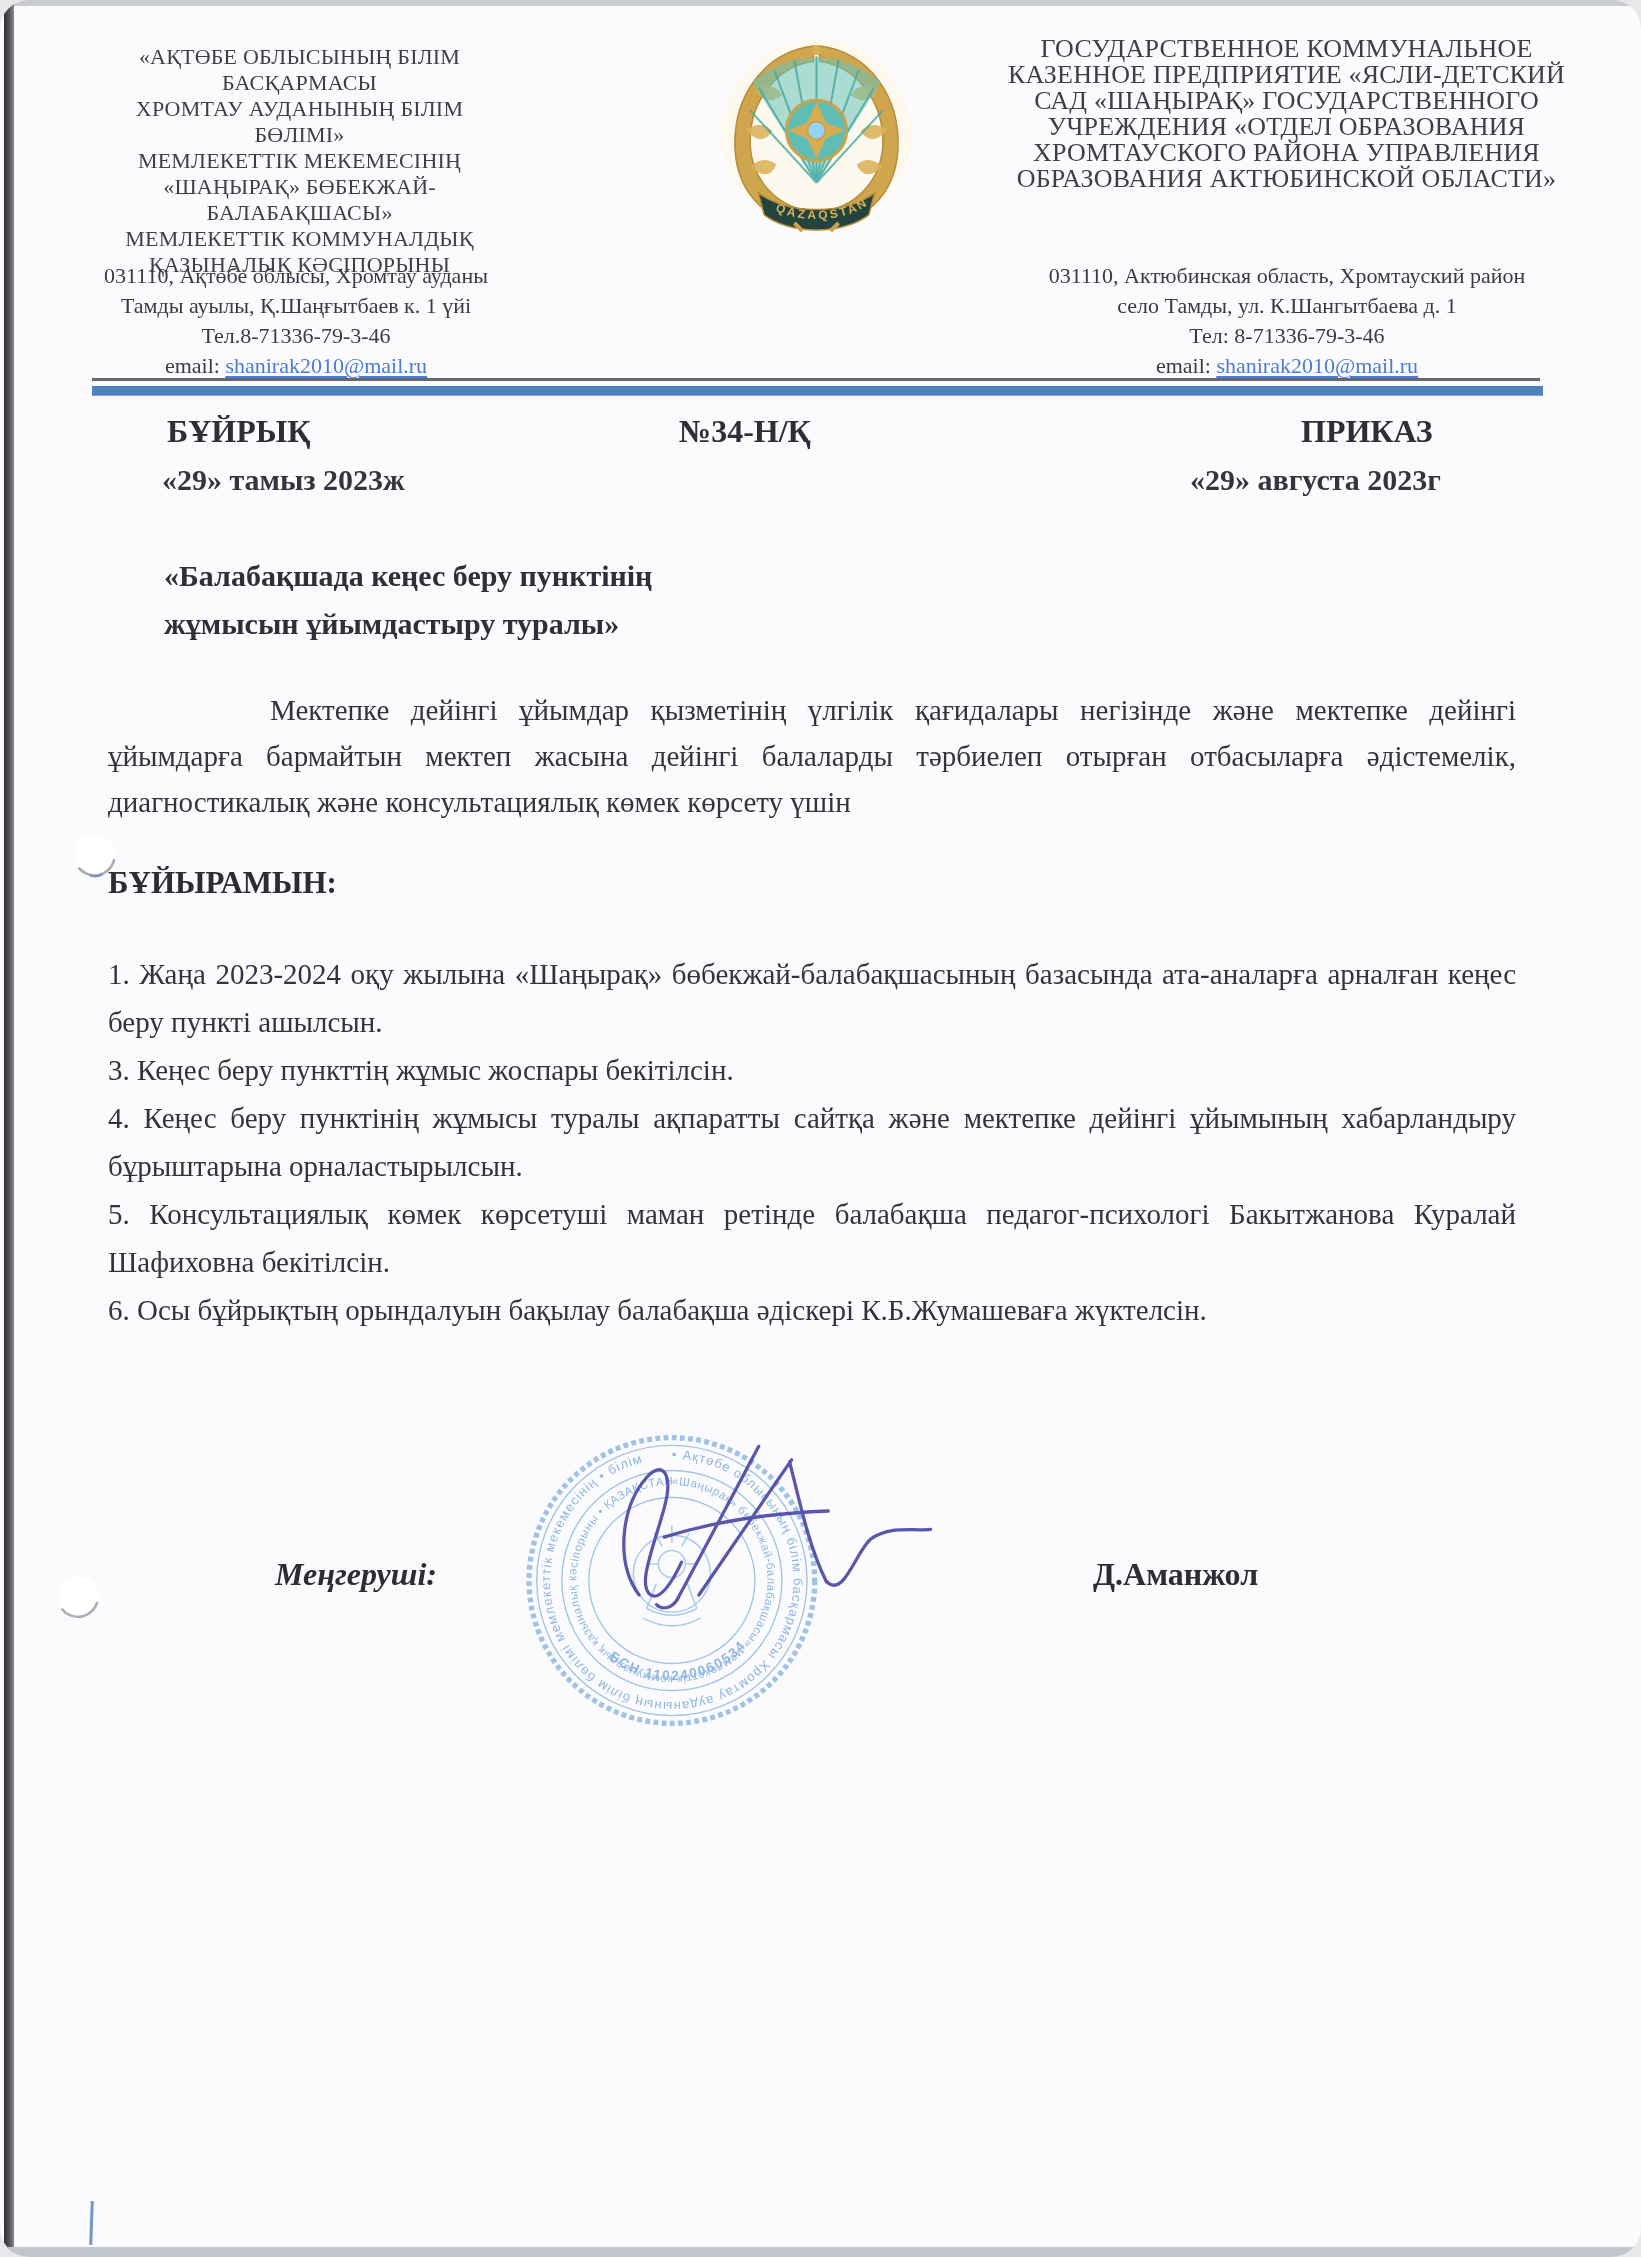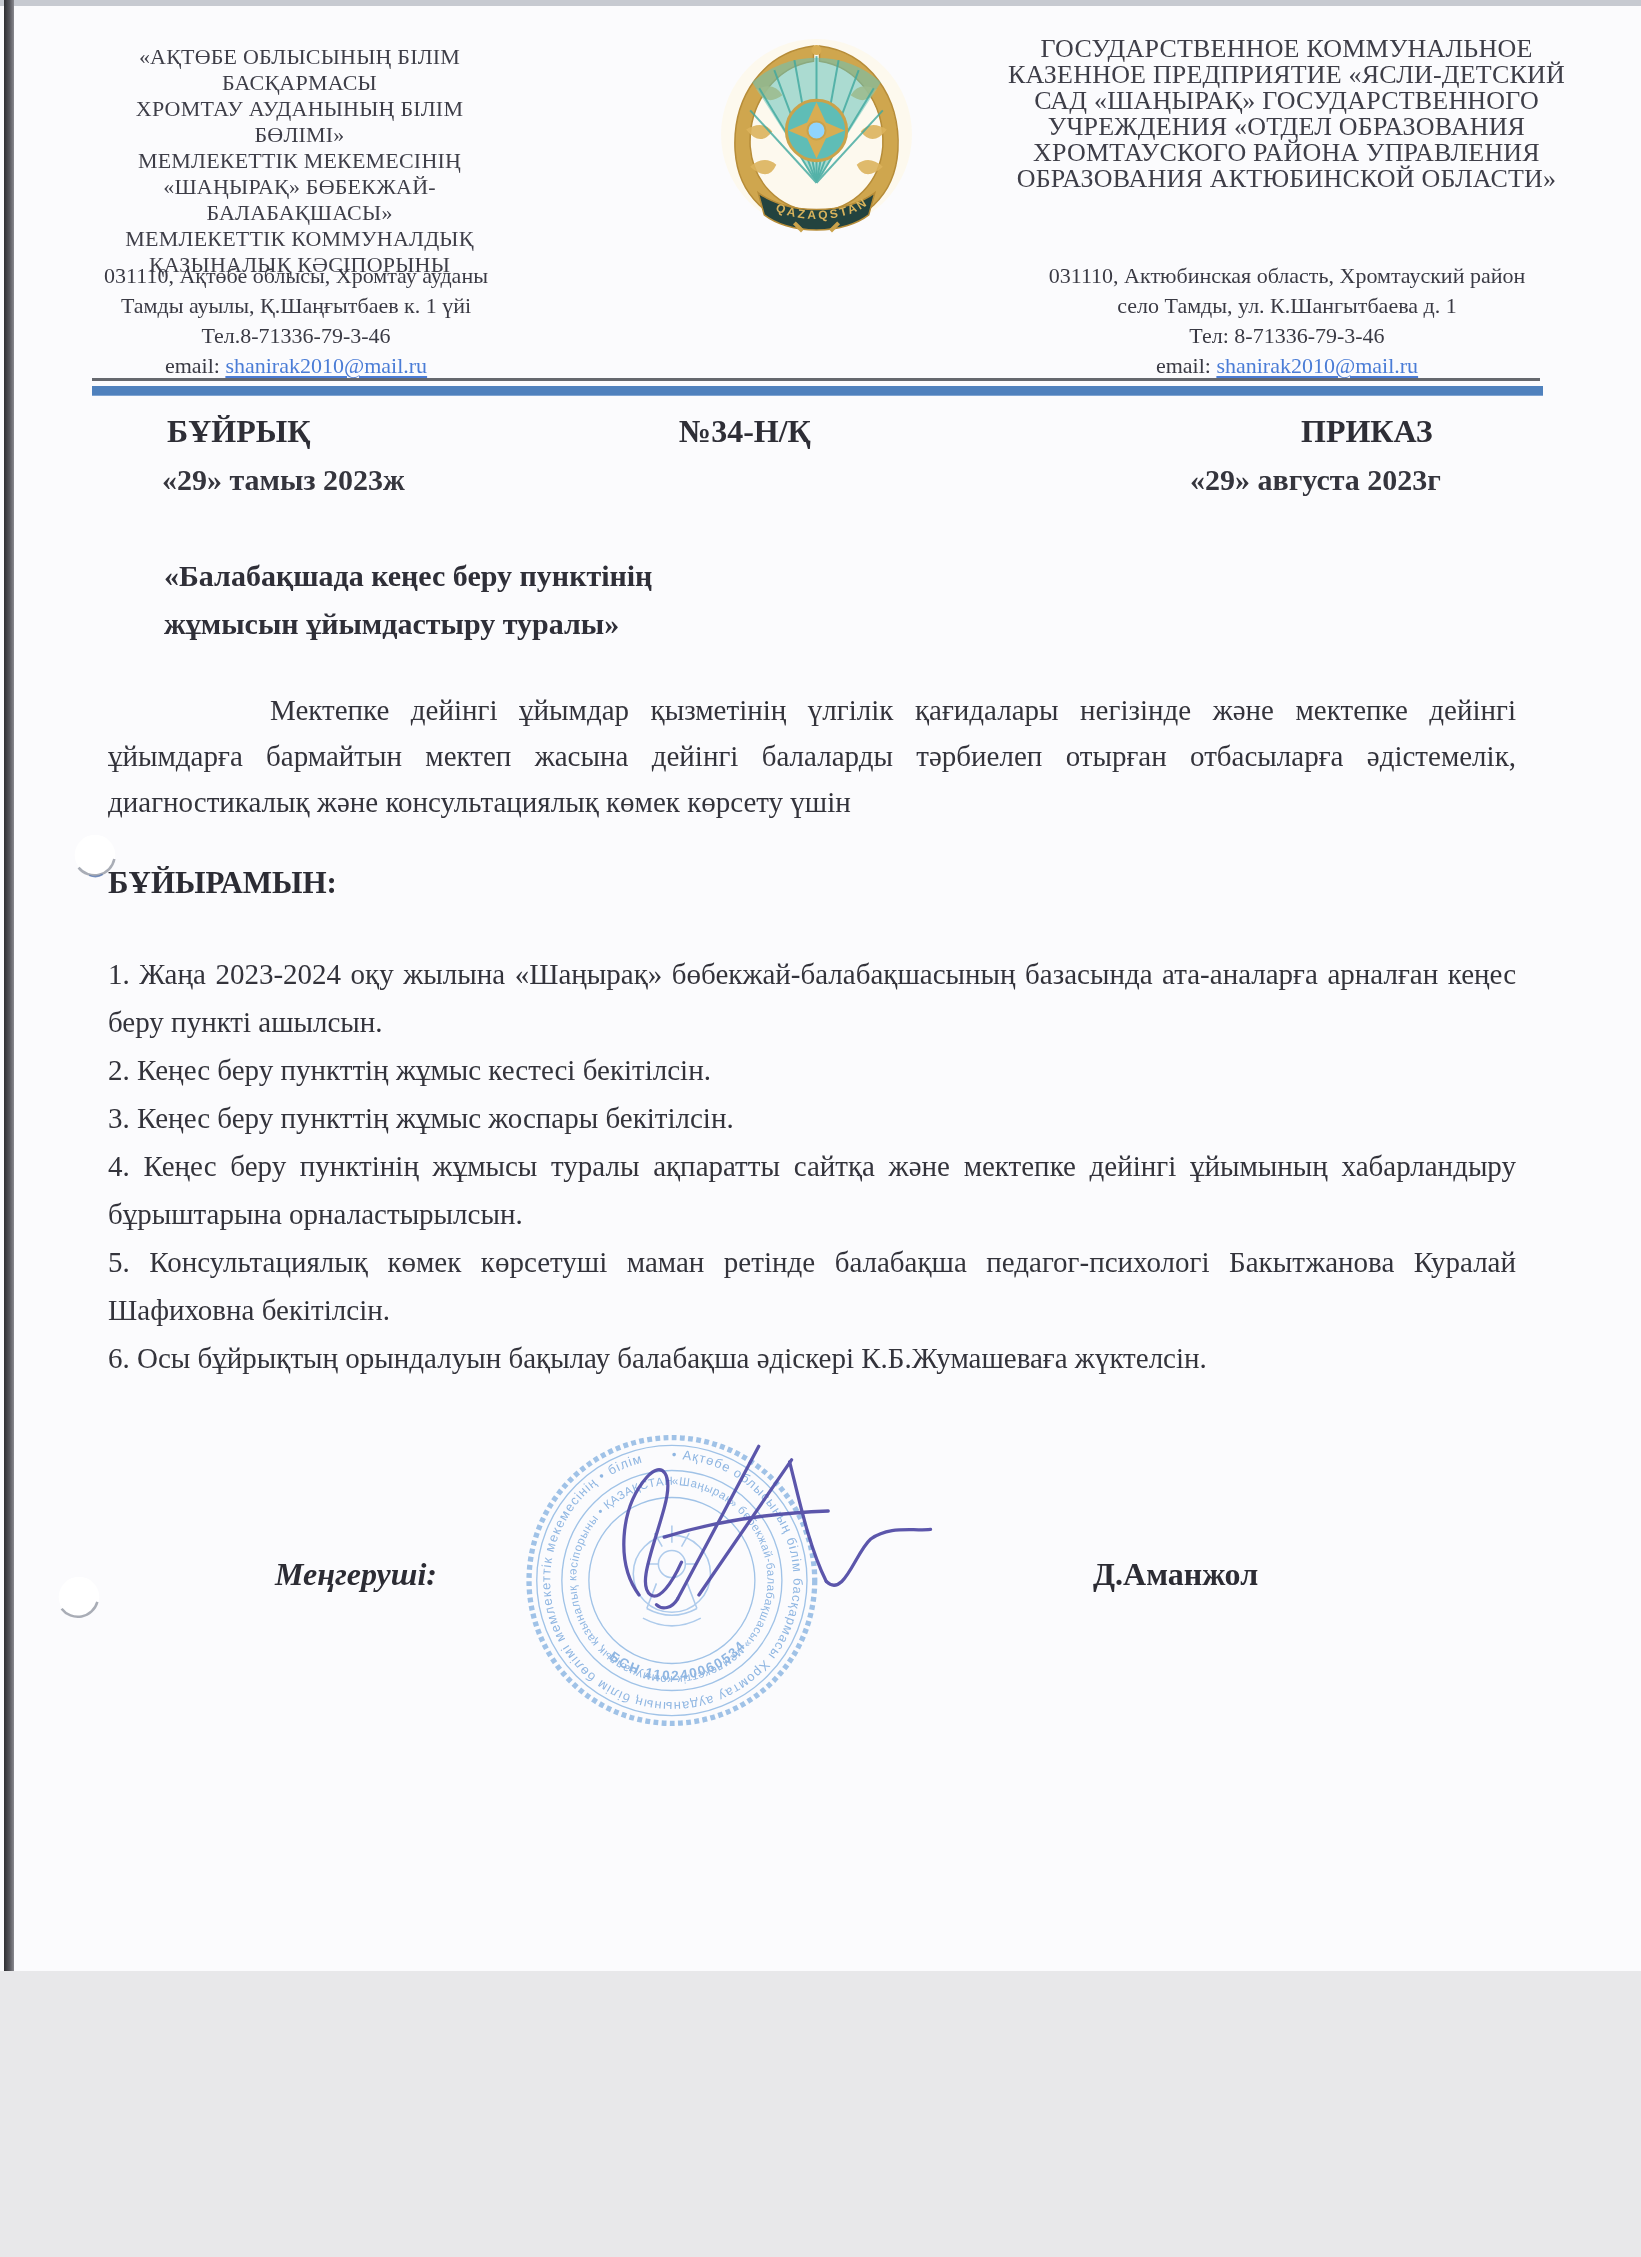--- a/index.html
+++ b/index.html
@@ -1,22 +1,23 @@
 <!DOCTYPE html>
 <html><head>
 <meta charset="utf-8">
 <style>
   html,body{margin:0;padding:0;background:#e8e8ea;}
   .page{
     position:relative;
-    width:1641px;height:1971px;
+    width:1641px;height:2257px;
     background:#fbfbfd;
     overflow:hidden;
     font-family:"Liberation Serif","DejaVu Serif",serif;
     color:#35353d;
+    border-radius:29px;
   }
   .abs{position:absolute;}
   
   .scan-left{left:3.9px;top:0;width:10.6px;height:2257px;
     background:linear-gradient(to right,#2e2e32,#55555b 55%,#8a8a90);}
   .scan-top{left:0;top:0;width:1641px;height:5.8px;background:#c7cad1;}
   .scan-bottom{left:0;top:2247px;width:1641px;height:10.6px;background:#c3c6cd;}
   .blue-tick{left:90px;top:2201px;width:2.9px;height:44px;background:#5b85c4;opacity:.85;transform:rotate(2deg);}
   
   .org{line-height:26px;font-size:22px;text-align:center;color:#3e3e48;font-weight:500;letter-spacing:0.2px;}
@@ -146,21 +147,20 @@
   <div class="abs subject">
     <div>«Балабақшада кеңес беру пунктінің</div>
     <div>жұмысын ұйымдастыру туралы»</div>
   </div>
 
   <div class="abs body-par">Мектепке дейінгі ұйымдар қызметінің үлгілік қағидалары негізінде және мектепке дейінгі ұйымдарға бармайтын мектеп жасына дейінгі балаларды тәрбиелеп отырған отбасыларға әдістемелік, диагностикалық және консультациялық көмек көрсету үшін</div>
   <div class="abs resolve">БҰЙЫРАМЫН:</div>
 
   <div class="abs list">
     <div class="li">1. Жаңа 2023-2024 оқу жылына «Шаңырақ» бөбекжай-балабақшасының базасында ата-аналарға арналған кеңес беру пункті ашылсын.</div>
-    <div class="li">2. Кеңес беру пункттің жұмыс кестесі бекітілсін.</div>
     <div class="li">3. Кеңес беру пункттің жұмыс жоспары бекітілсін.</div>
     <div class="li">4. Кеңес беру пунктінің жұмысы туралы ақпаратты сайтқа және мектепке дейінгі ұйымының хабарландыру бұрыштарына орналастырылсын.</div>
     <div class="li">5. Консультациялық көмек көрсетуші маман ретінде балабақша педагог-психологі Бакытжанова Куралай Шафиховна бекітілсін.</div>
     <div class="li">6. Осы бұйрықтың орындалуын бақылау балабақша әдіскері К.Б.Жумашеваға жүктелсін.</div>
   </div>
 
   <div class="abs punch punch-1">
     <svg width="58" height="58" viewBox="0 0 60 60">
       <circle cx="30" cy="28" r="21" fill="#ffffff"></circle>
       <path d="M 13 41 A 21 21 0 0 0 50 32" stroke="#a9adb6" stroke-width="2.6" fill="none"></path>

